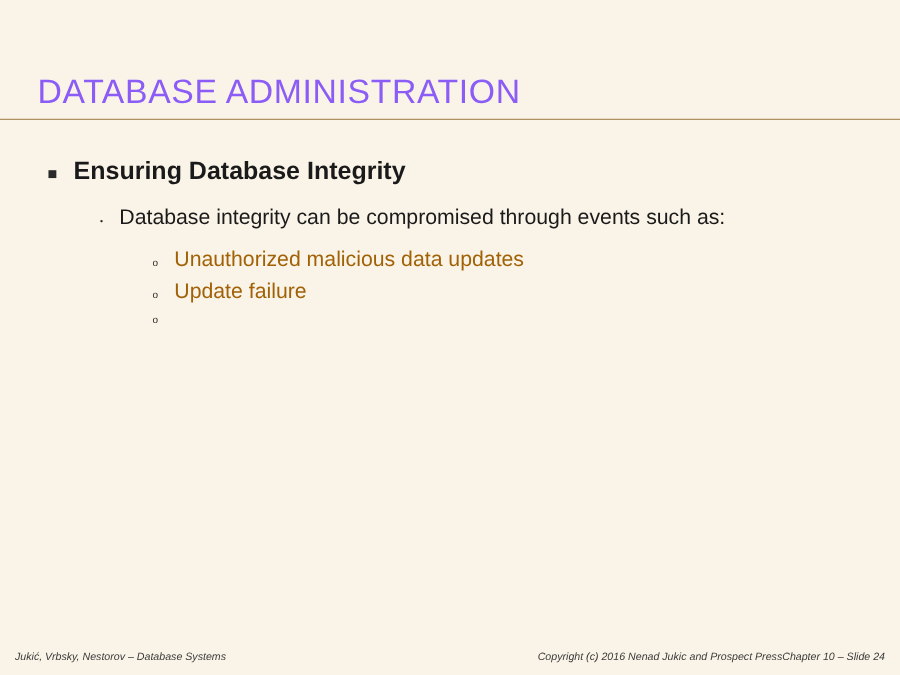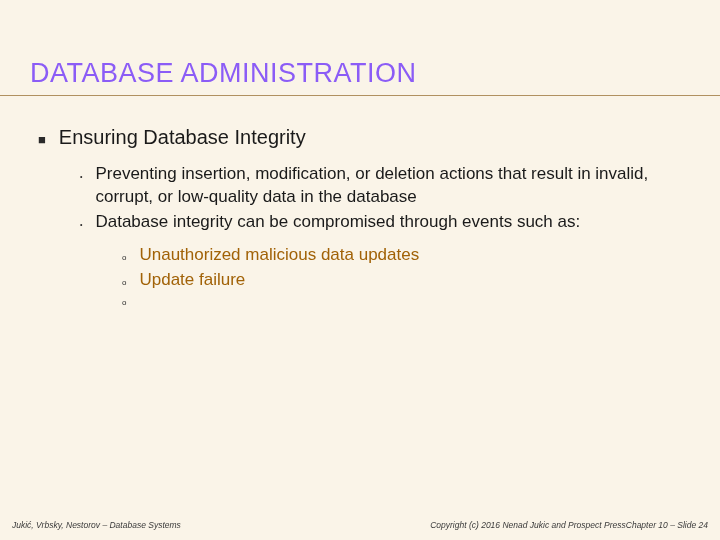--- a/index.html
+++ b/index.html
@@ -38,21 +38,21 @@
     }
     .level1-bullet {
       font-size: 13px;
       color: #2a2a2a;
       margin-right: 13px;
       line-height: 1.4;
       flex-shrink: 0;
     }
     .level1-text {
       font-size: 20px;
-      font-weight: normal;
+      font-weight: bold;
       color: #1a1a1a;
       line-height: 1.35;
     }
     .level2 {
       margin-left: 42px;
       margin-top: 2px;
     }
     .level2-item {
       display: flex;
       align-items: baseline;
@@ -120,24 +120,20 @@
   <div class="content">
 
     <div class="level1-item">
       <span class="level1-bullet">■</span>
       <span class="level1-text">Ensuring Database Integrity</span>
     </div>
 
     <div class="level2">
       <div class="level2-item">
         <span class="level2-bullet">•</span>
-        <span class="level2-text">Preventing insertion, modification, or deletion actions that result in invalid, corrupt, or low-quality data in the database</span>
-      </div>
-      <div class="level2-item">
-        <span class="level2-bullet">•</span>
         <span class="level2-text">Database integrity can be compromised through events such as:</span>
       </div>
 
       <div class="level3">
         <div class="level3-item">
           <span class="level3-bullet">o</span>
           <span class="level3-text">Unauthorized malicious data updates</span>
         </div>
         <div class="level3-item">
           <span class="level3-bullet">o</span>

